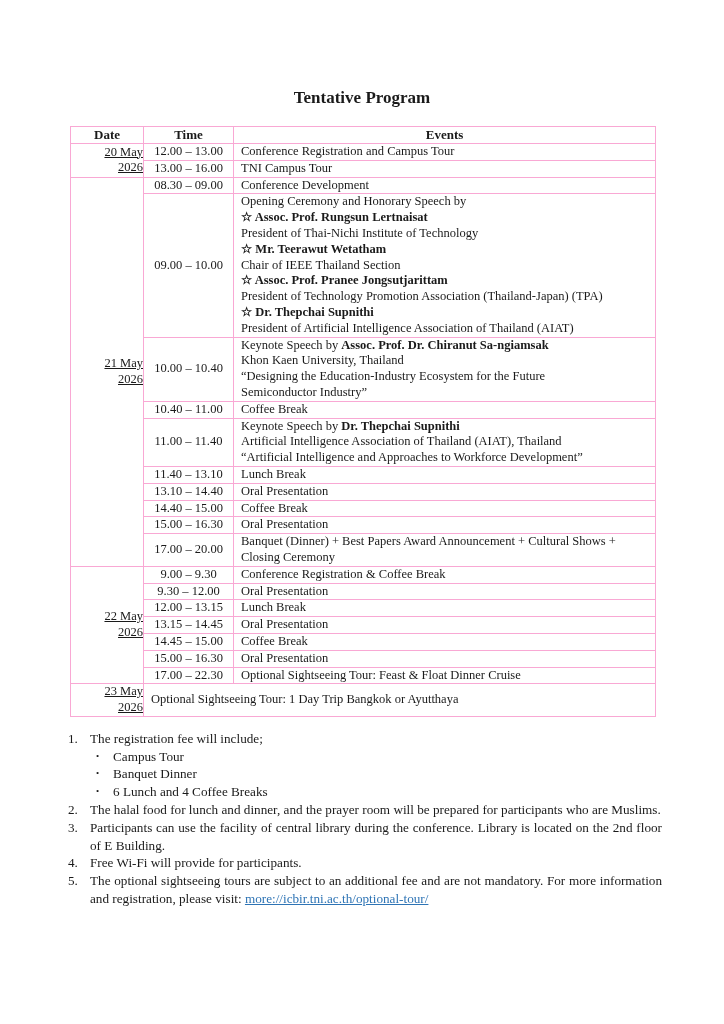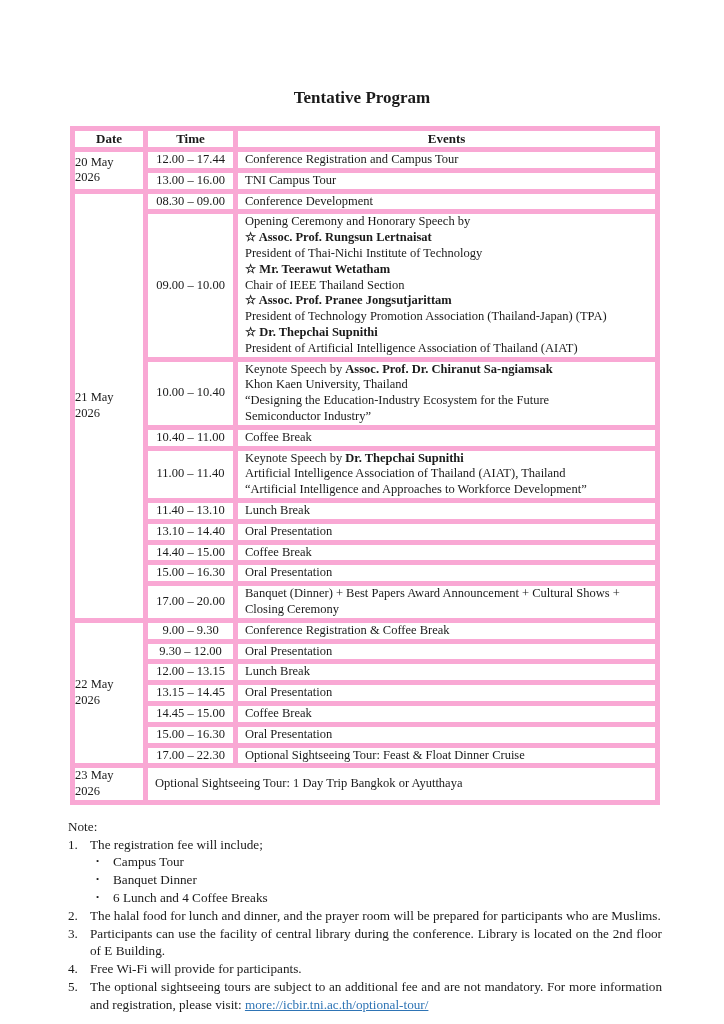--- a/index.html
+++ b/index.html
@@ -19,38 +19,39 @@
     line-height: 17px;
     font-weight: bold;
   }
   table.program-table {
     margin: 20px 0 0 70px;
     width: 585px;
     border-collapse: collapse;
     table-layout: fixed;
   }
   .program-table th, .program-table td {
-    border: 5px solid #f9a8d4;
+    border: 1px solid #f9a8d4;
     font-size: 12.5px;
     line-height: 15.8px;
     padding: 0;
     vertical-align: middle;
   }
   .program-table th {
     font-size: 13px;
     font-weight: bold;
     text-align: center;
     height: 16px;
   }
   col.col-date  { width: 73px; }
   col.col-time  { width: 90px; }
   col.col-event { width: 422px; }
   td.date-cell {
-    text-align: left;
+    text-align: right;
     vertical-align: middle;
+    text-decoration: underline;
   }
   td.time-cell {
     text-align: center;
     white-space: nowrap;
   }
   td.event-cell, td.merged-cell {
     text-align: left;
     padding: 0 6px 0 7px;
   }
   .ev-line { white-space: nowrap; }
@@ -85,21 +86,21 @@
     <thead>
       <tr>
         <th>Date</th>
         <th>Time</th>
         <th>Events</th>
       </tr>
     </thead>
     <tbody>
         <tr>
           <td class="date-cell" rowspan="2">20 May<br>2026</td>
-          <td class="time-cell">12.00 – 17.44</td>
+          <td class="time-cell">12.00 – 13.00</td>
           <td class="event-cell">
             <div class="ev-line"><span>Conference Registration and Campus Tour</span></div>
           </td>
         </tr>
         <tr>
           <td class="time-cell">13.00 – 16.00</td>
           <td class="event-cell">
             <div class="ev-line"><span>TNI Campus Tour</span></div>
           </td>
         </tr>
@@ -222,21 +223,20 @@
           </td>
         </tr>
         <tr>
           <td class="date-cell" rowspan="1">23 May<br>2026</td>
           <td class="merged-cell" colspan="2">Optional Sightseeing Tour: 1 Day Trip Bangkok or Ayutthaya</td>
         </tr>
       </tbody>
   </table>
 
   <div class="notes">
-    <div>Note:</div>
     <div>
         <div class="note-item">
           <div class="note-num">1.</div>
           <div class="note-text">The registration fee will include;</div>
         </div>
         <div class="bullet-row">
           <div class="bullet-dot">•</div>
           <div>Campus Tour</div>
         </div>
         <div class="bullet-row">

